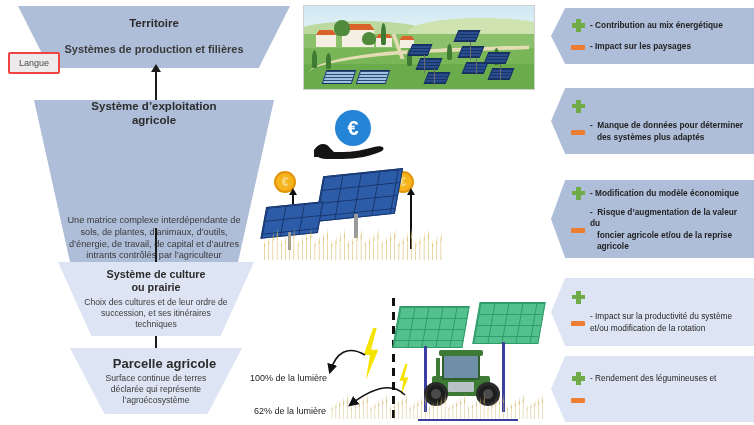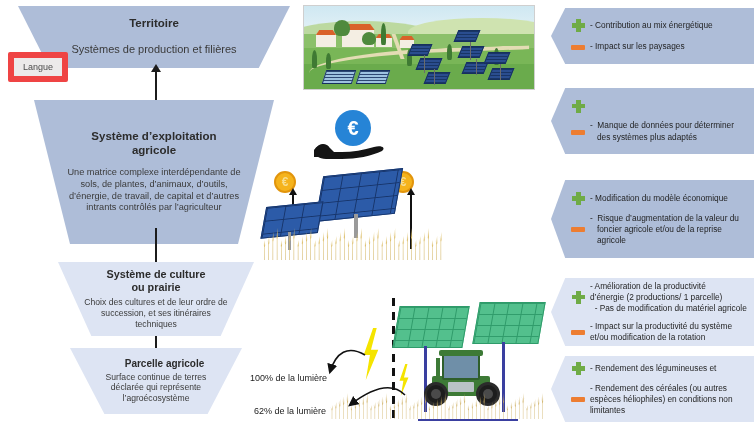--- a/index.html
+++ b/index.html
@@ -26,62 +26,62 @@
   .trap-light { background: #dde4f3; }
 
   
   .clip-territoire  { clip-path: polygon(0% 0%, 100% 0%, 88.5% 100%, 11.5% 100%); }
   .clip-exploit     { clip-path: polygon(0% 0%, 100% 0%, 85% 100%, 15% 100%); }
   .clip-culture     { clip-path: polygon(0% 0%, 100% 0%, 83% 100%, 17% 100%); }
   .clip-parcelle    { clip-path: polygon(0% 0%, 100% 0%, 80% 100%, 20% 100%); }
 
   #trap-territoire { left: 18px;  top: 6px;   width: 272px; height: 62px; }
   #trap-territoire .t-title { font-size: 11.5px; }
-  #trap-territoire .t-desc  { font-size: 11px; margin-top: 13px; }
-
-  #trap-exploit { left: 34px; top: 100px; width: 240px; height: 144px; padding: 0 26px; }
+  #trap-territoire .t-desc  { font-size: 11px; margin-top: 13px; font-weight: bold; }
+
+  #trap-exploit { left: 34px; top: 100px; width: 240px; height: 162px; padding: 0 26px; justify-content: space-between; }
   #trap-exploit .t-title { font-size: 11.5px; }
   #trap-exploit .t-desc  { font-size: 9.2px; margin-top: 10px; }
 
   #trap-culture { left: 58px; top: 262px; width: 196px; height: 74px; padding: 8px 22px; }
   #trap-culture .t-title { font-size: 10.8px; }
   #trap-culture .t-desc  { font-size: 8.6px; margin-top: 3px; }
 
   #trap-parcelle { left: 70px; top: 348px; width: 172px; height: 66px; padding: 0 20px; }
-  #trap-parcelle .t-title { font-size: 10px; padding-left: 17px; }
+  #trap-parcelle .t-title { font-size: 13px; padding-left: 17px; }
   #trap-parcelle .t-desc  { font-size: 8.6px; margin-top: 2px; }
 
   
   .connector { position: absolute; width: 1.6px; background: #1c1c1c; }
   #conn-1 { left: 155px; top: 68px;  height: 32px; }
   #conn-2 { left: 155px; top: 228px; height: 34px; }
   #conn-3 { left: 155px; top: 336px; height: 12px; }
   .arrowhead {
     position: absolute; width: 0; height: 0;
     border-left: 5px solid transparent; border-right: 5px solid transparent;
     border-bottom: 8px solid #1c1c1c;
   }
   #arrow-up-1 { left: 151px; top: 64px; }
 
   
   #langue-badge {
     position: absolute; left: 8px; top: 52px;
     background: #eceaea; color: #4b4b4b;
     font-size: 9px; padding: 4px 9px; border-radius: 2px;
-    border: 6px solid #ef4444;
+    border: 2px solid #ef4444;
   }
 
   
   .callout {
     position: absolute; left: 551px; width: 203px;
     clip-path: polygon(7% 0%, 100% 0%, 100% 100%, 7% 100%, 0% 50%);
     display: flex; flex-direction: column; justify-content: center;
     padding: 5px 7px 5px 20px;
   }
-  .callout.dark  { background: #aebdd8; }
+  .callout.dark  { background: #aebdd8; font-weight: bold; }
   .callout.light { background: #dde4f3; }
   .c-row { display: flex; align-items: center; gap: 5px; }
   .c-row + .c-row { margin-top: 7px; }
   .c-icon { flex: 0 0 14px; width: 14px; height: 14px; position: relative; }
   .c-icon.plus::before, .c-icon.plus::after {
     content: ""; position: absolute; background: #6fab46;
   }
   .c-icon.plus::before { left: 5px; top: 0.5px; width: 4.5px; height: 13px; }
   .c-icon.plus::after  { left: 0.5px; top: 4.5px; width: 13px; height: 4.5px; }
   .c-icon.minus::before {
@@ -504,44 +504,34 @@
         <div class="c-lines">
           <div>-  Risque d’augmentation de la valeur du</div>
           <div>   foncier agricole et/ou de la reprise</div>
           <div>   agricole</div>
         </div>
       </div>
     </div>
   <div class="callout light" id="callout-4">
       <div class="c-row">
         <div class="c-icon plus"></div>
-        <div class="c-lines">
-          <div>- Amélioration de la productivité</div>
-          <div>d’énergie (2 productions/ 1 parcelle)</div>
-          <div>  - Pas de modification du matériel agricole</div>
-        </div>
       </div>
       <div class="c-row">
         <div class="c-icon minus"></div>
         <div class="c-lines">
           <div>- Impact sur la productivité du système</div>
           <div>et/ou modification de la rotation</div>
         </div>
       </div>
     </div>
   <div class="callout light" id="callout-5">
       <div class="c-row">
         <div class="c-icon plus"></div>
         <div class="c-lines">
           <div>- Rendement des légumineuses et</div>
         </div>
       </div>
       <div class="c-row">
         <div class="c-icon minus"></div>
-        <div class="c-lines">
-          <div>- Rendement des céréales (ou autres</div>
-          <div>espèces héliophiles) en conditions non</div>
-          <div>limitantes</div>
-        </div>
       </div>
     </div>
 
 </div>
 
 </body></html>

